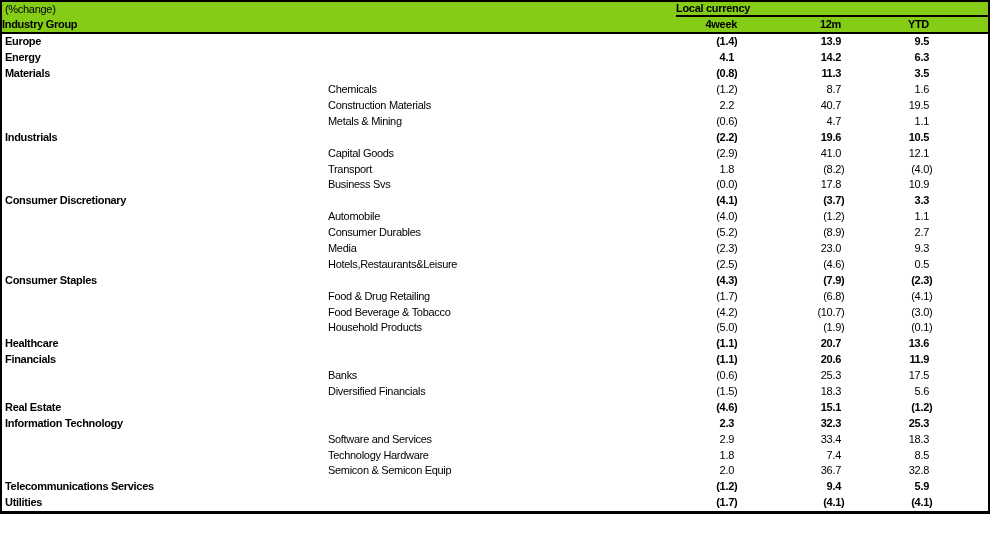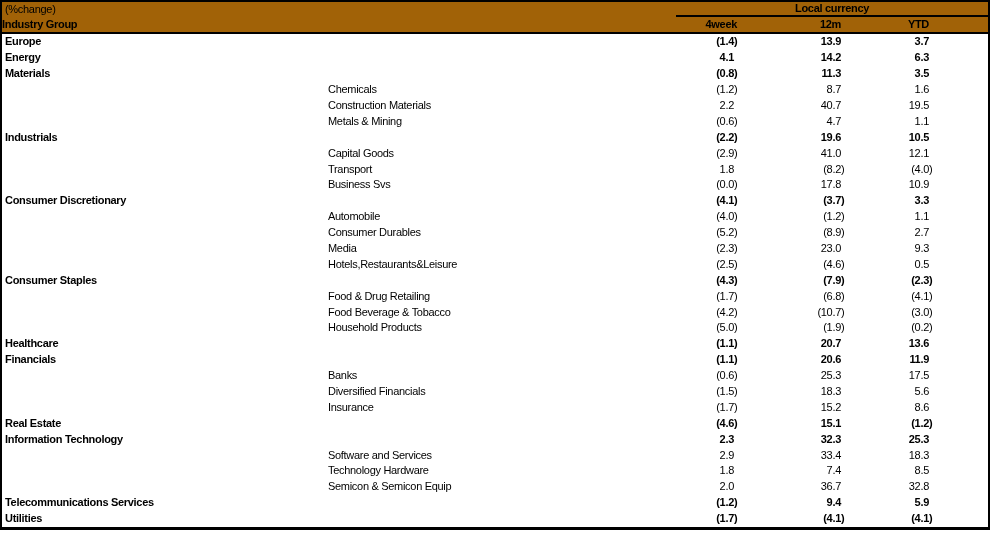--- a/index.html
+++ b/index.html
@@ -29,25 +29,25 @@
     padding: 0;
     overflow: hidden;
     white-space: nowrap;
     font-size: 11px;
     line-height: 13px;
     vertical-align: middle;
     color: #000000;
     letter-spacing: -0.3px;
   }
   
-  thead th { background: #a16207; font-weight: bold; text-align: left; }
+  thead th { background: #84cc16; font-weight: bold; text-align: left; }
   thead tr.hrow1 { height: 15px; }
   thead tr.hrow2 { height: 17px; }
   thead th.pct { font-weight: normal; padding-left: 3px; }
-  thead th.lc  { text-align: center; border-bottom: 2px solid #000000; }
+  thead th.lc  { text-align: left; border-bottom: 2px solid #000000; }
   thead tr.hrow2 th { border-bottom: 2px solid #000000; }
   thead th.coltitle { text-align: right; padding-right: 5px; }
   thead th.coltitle.first { padding-right: 2px; margin-top: 20px; }
   
   tbody tr { height: 15.9px; }
   tbody td.c-group { padding-left: 3px; font-weight: bold; }
   tbody td.c-sub   { padding-left: 0; font-weight: normal; }
   tbody td.num { text-align: right; font-weight: normal; }
   tbody tr.grp td.num { font-weight: bold; }
   tbody td.num .rp { display: inline-block; width: 5px; text-align: left; }
@@ -78,21 +78,21 @@
         <th class="coltitle">YTD</th>
         <th></th>
       </tr>
     </thead>
     <tbody>
         <tr class="grp">
     <td class="c-group">Europe</td>
     <td class="c-sub"></td>
     <td class="num" colspan="2"><span class="v">(1.4</span><span class="rp">)</span></td>
     <td class="num"><span class="v">13.9</span><span class="rp"></span></td>
-    <td class="num"><span class="v">3.7</span><span class="rp"></span></td>
+    <td class="num"><span class="v">9.5</span><span class="rp"></span></td>
     <td></td>
   </tr>
         <tr class="grp">
     <td class="c-group">Energy</td>
     <td class="c-sub"></td>
     <td class="num" colspan="2"><span class="v">4.1</span><span class="rp"></span></td>
     <td class="num"><span class="v">14.2</span><span class="rp"></span></td>
     <td class="num"><span class="v">6.3</span><span class="rp"></span></td>
     <td></td>
   </tr>
@@ -222,21 +222,21 @@
     <td class="num" colspan="2"><span class="v">(4.2</span><span class="rp">)</span></td>
     <td class="num"><span class="v">(10.7</span><span class="rp">)</span></td>
     <td class="num"><span class="v">(3.0</span><span class="rp">)</span></td>
     <td></td>
   </tr>
         <tr>
     <td class="c-group"></td>
     <td class="c-sub">Household Products</td>
     <td class="num" colspan="2"><span class="v">(5.0</span><span class="rp">)</span></td>
     <td class="num"><span class="v">(1.9</span><span class="rp">)</span></td>
-    <td class="num"><span class="v">(0.2</span><span class="rp">)</span></td>
+    <td class="num"><span class="v">(0.1</span><span class="rp">)</span></td>
     <td></td>
   </tr>
         <tr class="grp">
     <td class="c-group">Healthcare</td>
     <td class="c-sub"></td>
     <td class="num" colspan="2"><span class="v">(1.1</span><span class="rp">)</span></td>
     <td class="num"><span class="v">20.7</span><span class="rp"></span></td>
     <td class="num"><span class="v">13.6</span><span class="rp"></span></td>
     <td></td>
   </tr>
@@ -255,28 +255,20 @@
     <td class="num"><span class="v">25.3</span><span class="rp"></span></td>
     <td class="num"><span class="v">17.5</span><span class="rp"></span></td>
     <td></td>
   </tr>
         <tr>
     <td class="c-group"></td>
     <td class="c-sub">Diversified Financials</td>
     <td class="num" colspan="2"><span class="v">(1.5</span><span class="rp">)</span></td>
     <td class="num"><span class="v">18.3</span><span class="rp"></span></td>
     <td class="num"><span class="v">5.6</span><span class="rp"></span></td>
-    <td></td>
-  </tr>
-        <tr>
-    <td class="c-group"></td>
-    <td class="c-sub">Insurance</td>
-    <td class="num" colspan="2"><span class="v">(1.7</span><span class="rp">)</span></td>
-    <td class="num"><span class="v">15.2</span><span class="rp"></span></td>
-    <td class="num"><span class="v">8.6</span><span class="rp"></span></td>
     <td></td>
   </tr>
         <tr class="grp">
     <td class="c-group">Real Estate</td>
     <td class="c-sub"></td>
     <td class="num" colspan="2"><span class="v">(4.6</span><span class="rp">)</span></td>
     <td class="num"><span class="v">15.1</span><span class="rp"></span></td>
     <td class="num"><span class="v">(1.2</span><span class="rp">)</span></td>
     <td></td>
   </tr>

